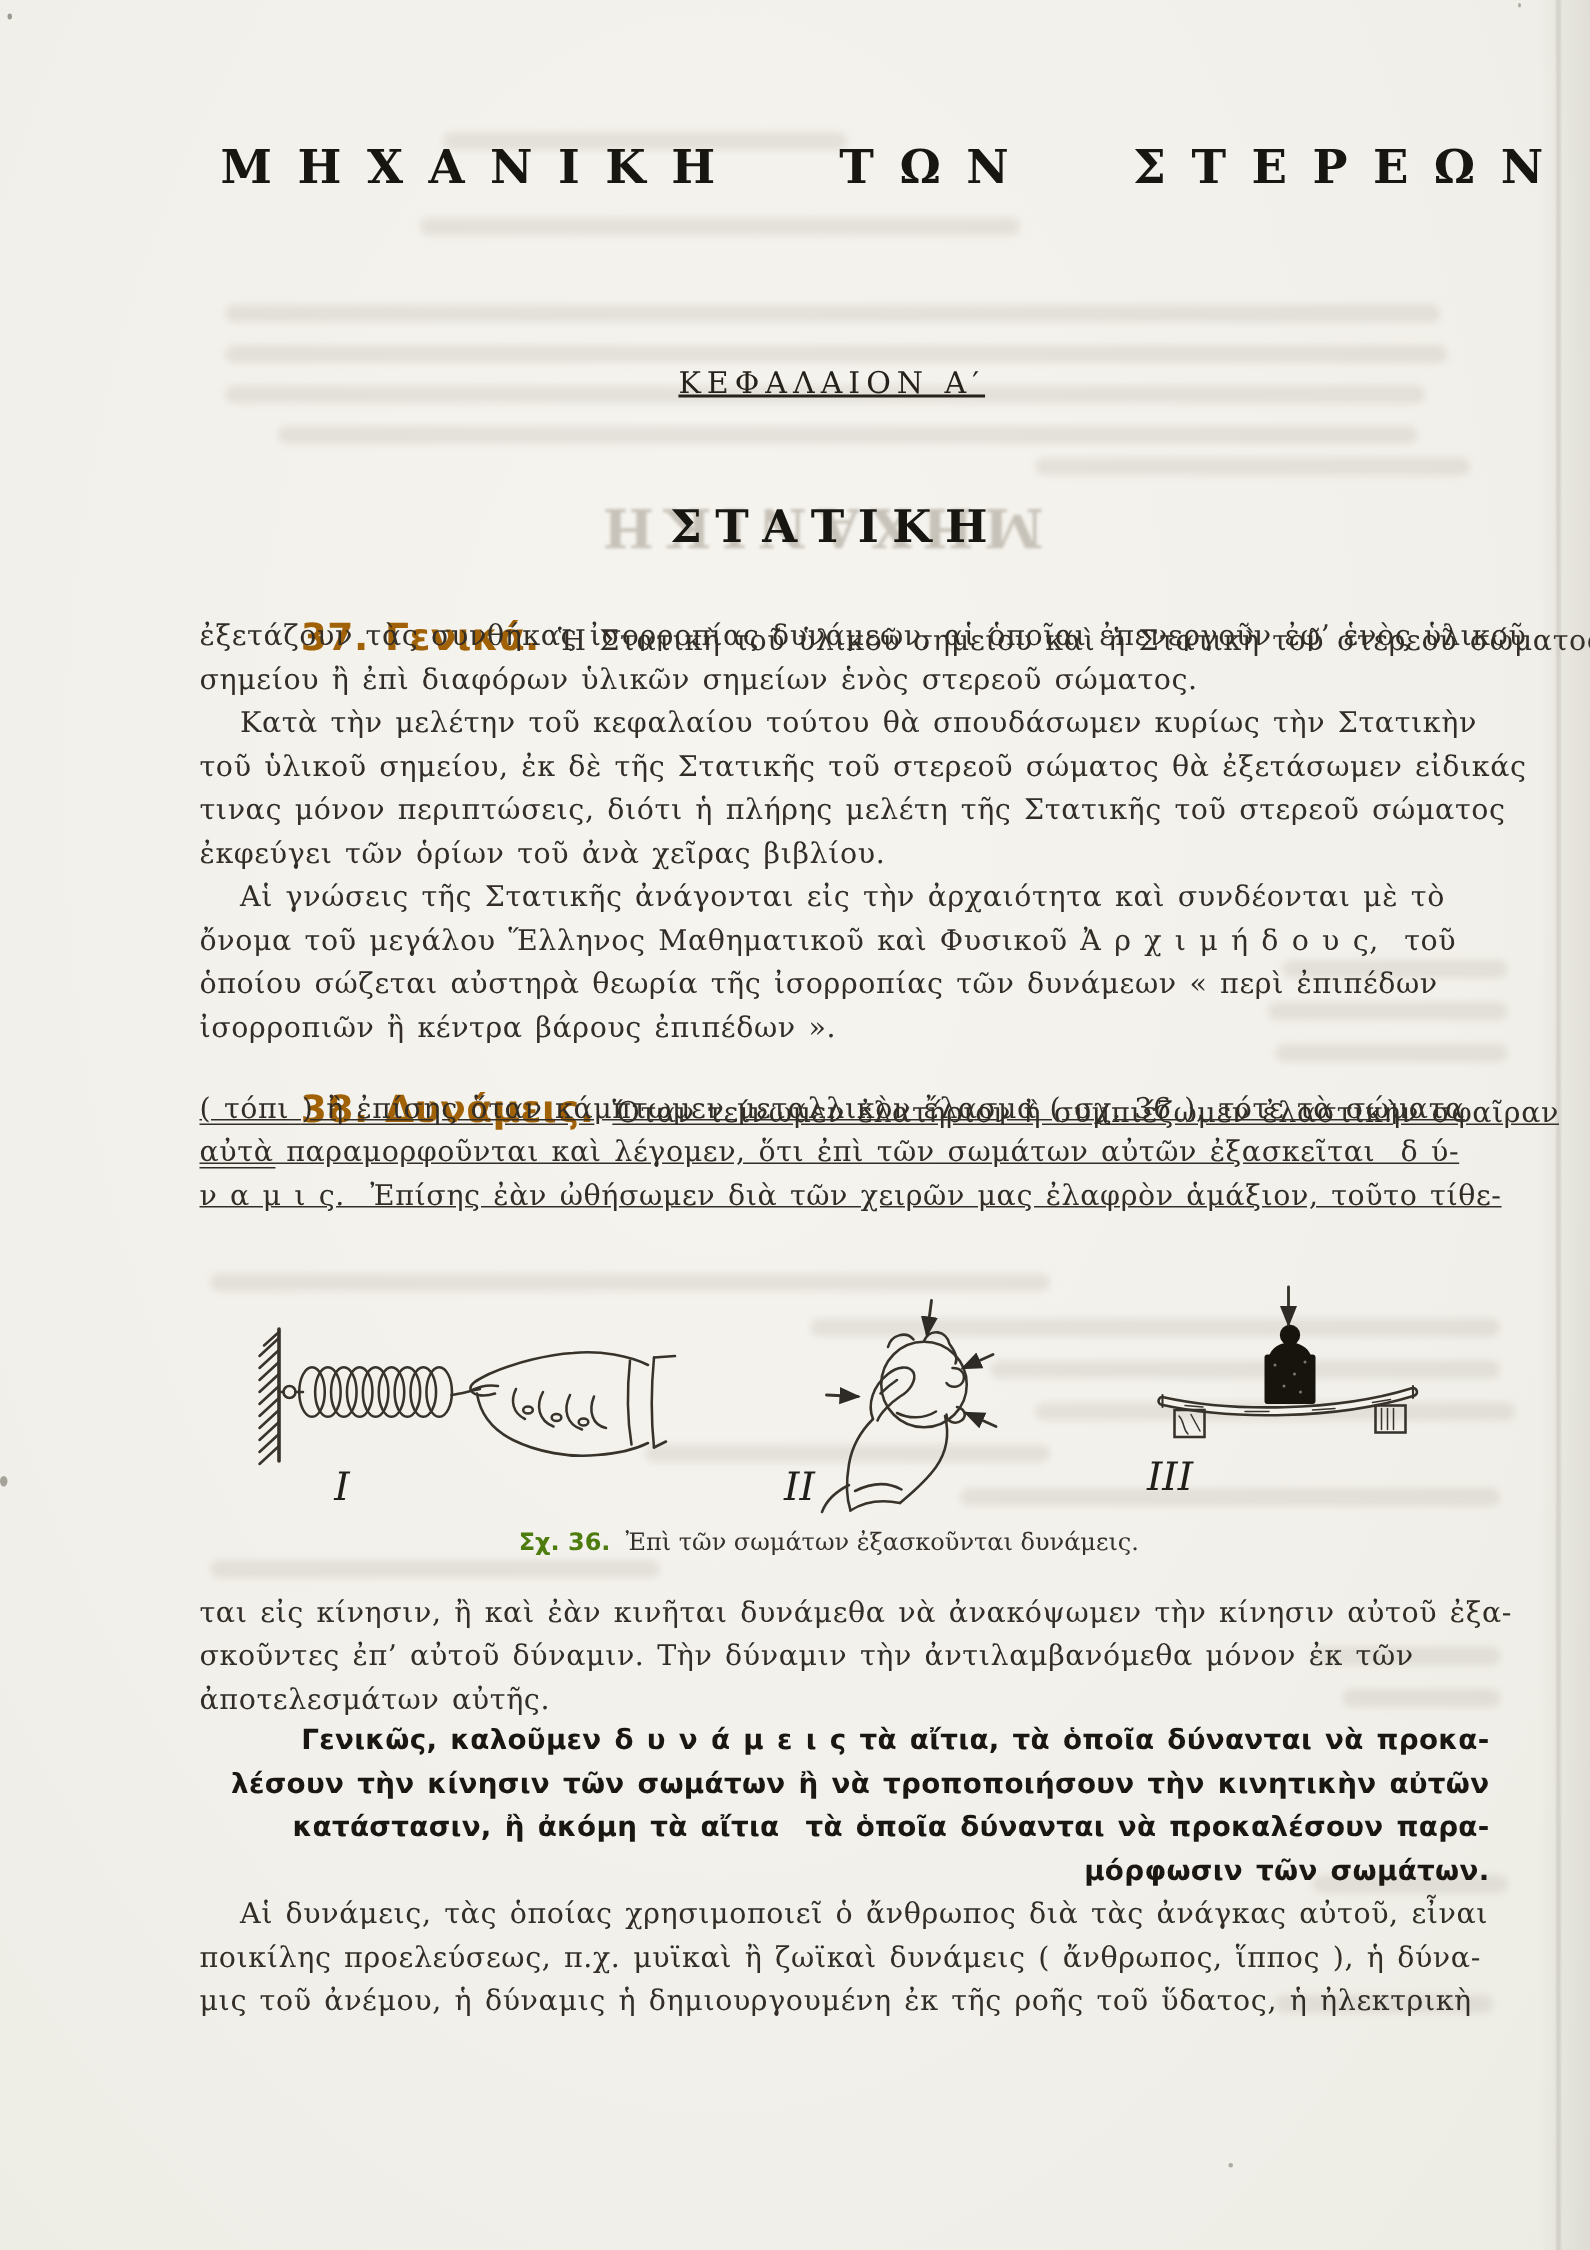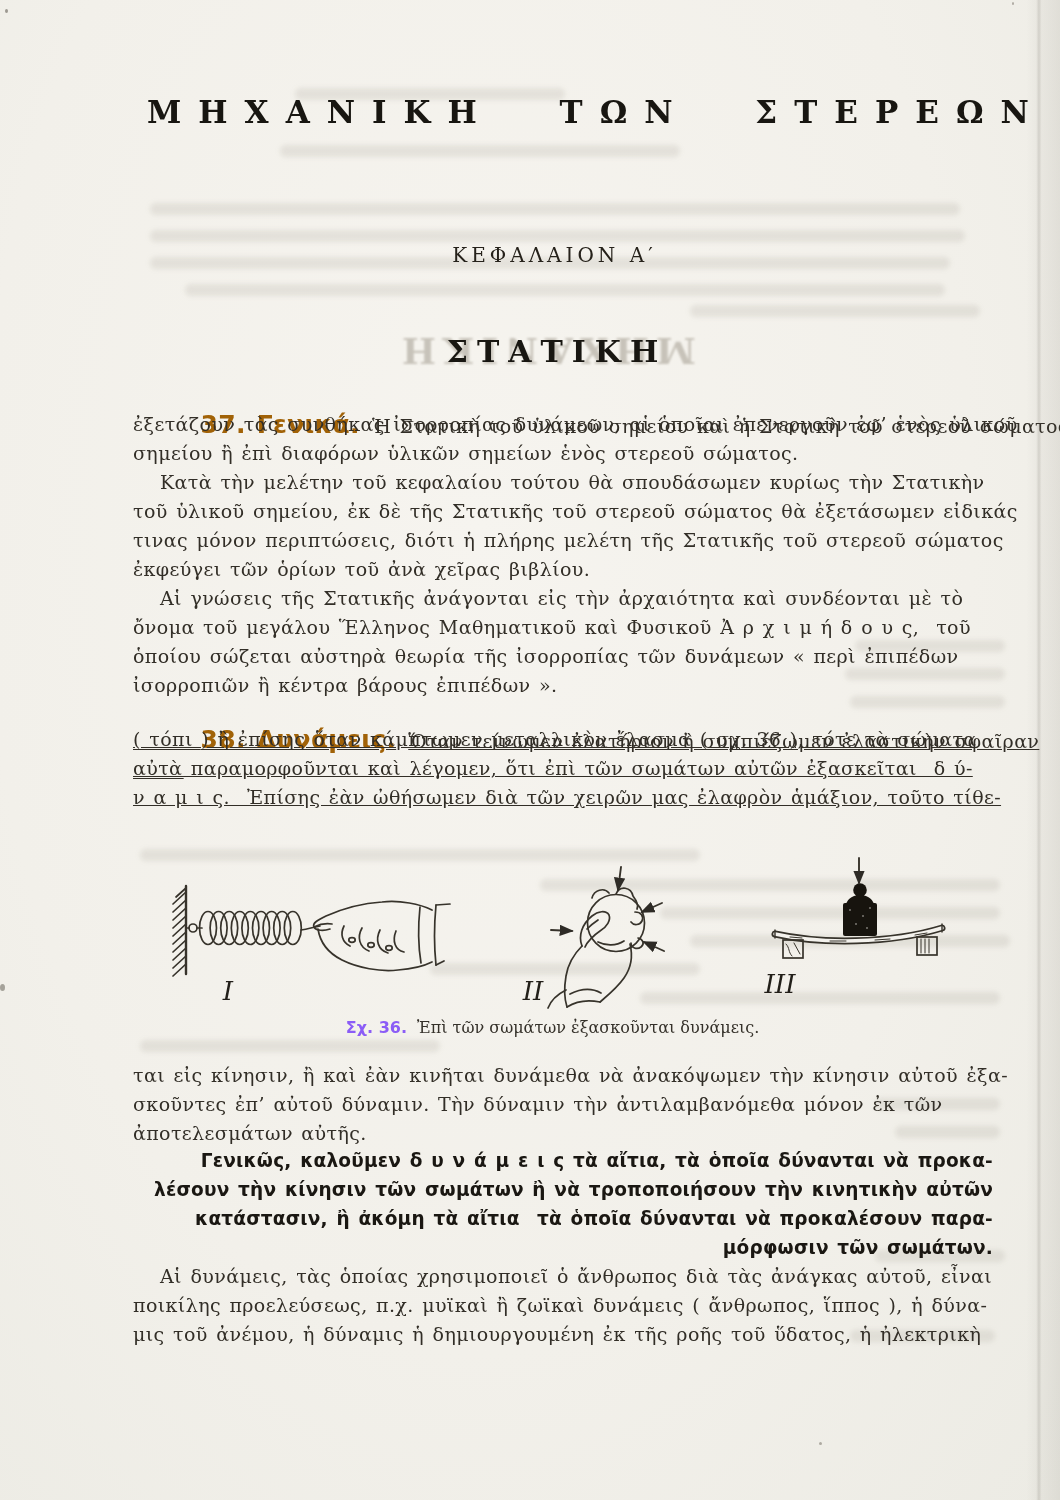--- a/index.html
+++ b/index.html
@@ -18,38 +18,38 @@
     opacity:.42;filter:blur(1.2px);transform:rotate(180deg);white-space:pre;}
   .page-edge{position:absolute;right:0;top:0;width:34px;height:100%;z-index:4;
     background:linear-gradient(to right, rgba(90,85,75,0) 0%, rgba(90,85,75,0.04) 30%,
       rgba(90,85,75,0.20) 38%, rgba(90,85,75,0.05) 46%, rgba(90,85,75,0.10) 100%);}
   .speck{position:absolute;background:#4a443a;border-radius:50%;z-index:3;}
   
   .main-title{position:absolute;left:130px;top:94px;width:845px;text-align:center;z-index:2;
     font:700 31px "DejaVu Serif",serif;letter-spacing:17px;word-spacing:38px;
     text-indent:17px;color:#181611;white-space:pre;}
   .chapter-label{position:absolute;left:130px;top:243px;width:845px;text-align:center;z-index:2;
-    font:400 20px "DejaVu Serif",serif;letter-spacing:4px;text-indent:4px;color:#26221b;}
+    font:400 20px "DejaVu Serif",serif;letter-spacing:4px;text-indent:4px;color:#26221b;text-decoration:underline;}
   .chapter-title{position:absolute;left:130px;top:286px;width:845px;text-align:center;z-index:2;
     font:700 30px "DejaVu Serif",serif;letter-spacing:9px;text-indent:9px;color:#181611;margin-top:48px;}
   
   .textblock{position:absolute;left:133px;width:860px;z-index:2;
     font-size:19px;color:#322e27;letter-spacing:0.4px;word-spacing:2px;}
   .line{height:29px;line-height:29px;white-space:pre;}
   .para.indented .line:first-child{text-indent:27px;}
   .sec-head{font-family:"DejaVu Sans","DejaVu Serif",sans-serif;font-weight:700;
     font-size:25px;letter-spacing:0.3px;color:#a16207;margin-right:12px;}
   .bold-block .line{font-family:"DejaVu Sans","DejaVu Serif",sans-serif;font-weight:700;
     font-size:18.5px;letter-spacing:0.2px;color:#1a1712;}
   
   .figure{position:absolute;left:130px;top:850px;width:880px;height:170px;z-index:2;}
   .caption{position:absolute;left:130px;top:1018px;width:845px;text-align:center;z-index:2;
     font-size:16px;color:#35312a;}
   .cap-num{font-family:"DejaVu Sans",sans-serif;font-weight:700;font-size:16px;
-    color:#8b5cf6;margin-right:10px;}
+    color:#4d7c0f;margin-right:10px;}
 </style>
 </head>
 <body>
 
 <div class="page">
 
   <div class="g" style="left:295px;top:88px;width:270px;"></div>
   <div class="g" style="left:280px;top:145px;width:400px;"></div>
   <div class="g" style="left:150px;top:203px;width:810px;"></div>
   <div class="g" style="left:150px;top:230px;width:815px;"></div>

